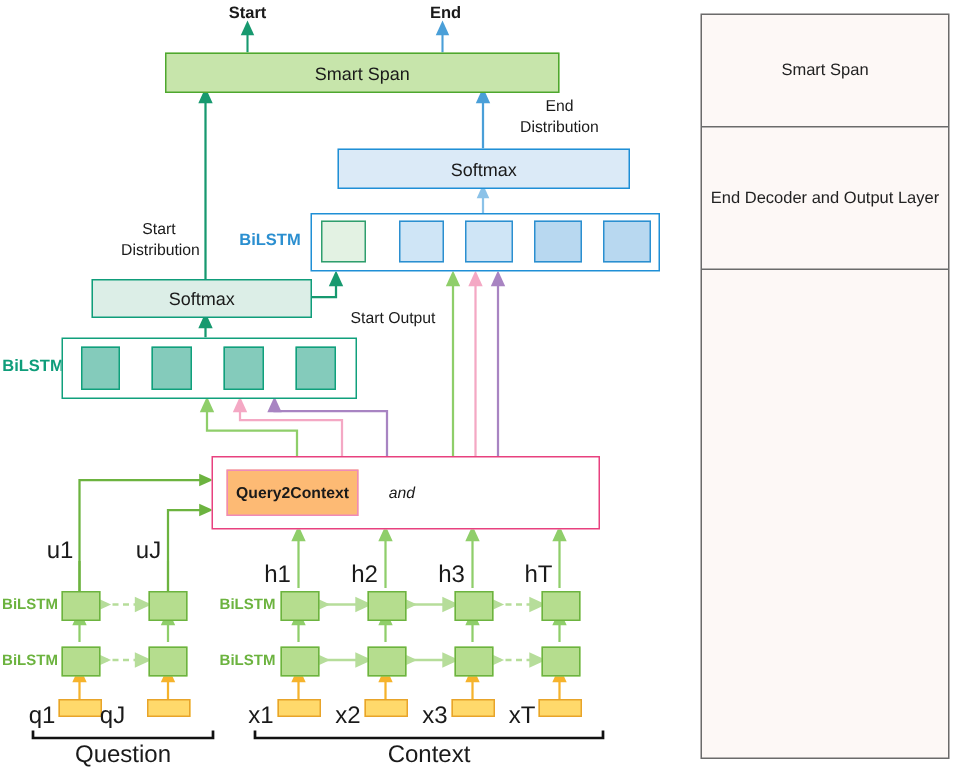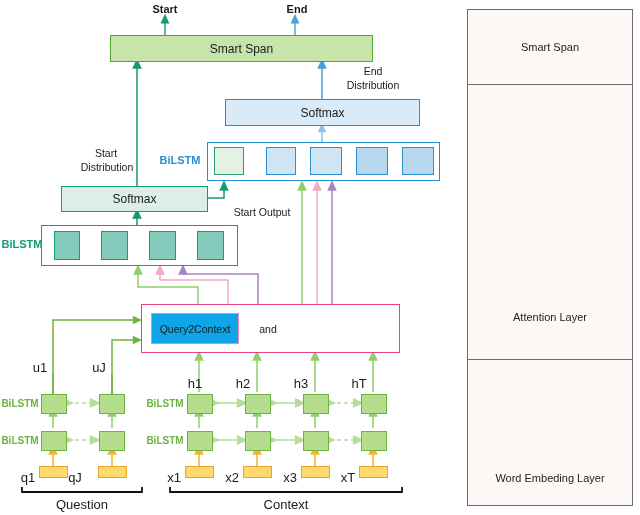--- a/index.html
+++ b/index.html
@@ -37,31 +37,31 @@
   
   .cell-blue{background:#b8d8f0;border:1.6px solid #2b8fd0;}
   .cell-blue-lt{background:#cfe5f6;border:1.6px solid #2b8fd0;}
   .cell-green-in-blue{background:#e3f2e3;border:1.8px solid #2f9e6e;}
   .cell-teal{background:#84cbbb;border:1.6px solid #10a07c;}
   .cell-green{background:#b5dd8e;border:1.6px solid #6cb33f;}
   .cell-yellow{background:#ffd96b;border:1.4px solid #e8a42a;}
 
   
   .attn-outer{background:#ffffff;border:1.6px solid #e8417f;}
-  .q2c{background:#0ea5e9;border:1.4px solid #ef8ab8;font-size:10.5px;}
+  .q2c{background:#fdba74;border:1.4px solid #ef8ab8;font-size:10.5px;font-weight:bold;}
   .c2q{background:#d5c2e2;border:1.4px solid #8e63ab;font-size:10.5px;}
 
   
   .t-bold{font-weight:bold;font-size:11px;}
   .t-plain{font-size:10.5px;}
   .t-bilstm-blue{font-size:11px;font-weight:bold;color:#2b8fd0;}
   .t-bilstm-teal{font-size:11px;font-weight:bold;color:#0f9d7a;}
   .t-bilstm-green{font-size:10px;font-weight:bold;color:#6cb33f;}
-  .t-small{font-size:13px;}
-  .t-and{font-size:10.5px;}
+  .t-small{font-size:16px;}
+  .t-and{font-size:10.5px;font-style:italic;}
 
   
   #panel{position:absolute;left:467px;top:9px;width:166px;height:497px;
          border:1.4px solid #6b6b6b;box-sizing:border-box;background:#fdf8f6;}
   .prow{position:absolute;left:0;width:100%;box-sizing:border-box;
         display:flex;align-items:center;justify-content:center;
         border-bottom:1.2px solid #6b6b6b;font-size:11px;color:#222;}
   .prow.last{border-bottom:none;}
 </style>
 </head>
@@ -222,21 +222,21 @@
   <div class="lbl t-bilstm-green" style="left:0px;top:433px;width:40px;height:14px;">BiLSTM</div>
   <div class="node cell-green" style="left:41px;top:431px;width:26px;height:20px;"></div>
   <div class="node cell-green" style="left:99px;top:431px;width:26px;height:20px;"></div>
 
   <div class="node cell-yellow" style="left:39px;top:466px;width:29px;height:12px;"></div>
   <div class="node cell-yellow" style="left:98px;top:466px;width:29px;height:12px;"></div>
   <div class="lbl t-small" style="left:18px;top:471px;width:20px;height:13px;">q1</div>
   <div class="lbl t-small" style="left:65px;top:471px;width:20px;height:13px;">qJ</div>
   <div class="lbl t-small" style="left:52px;top:497px;width:60px;height:14px;">Question</div>
 
-  <div class="lbl t-small" style="left:184px;top:377px;width:22px;height:13px;">h1</div>
+  <div class="lbl t-small" style="left:174px;top:377px;width:22px;height:13px;">h1</div>
   <div class="lbl t-small" style="left:232px;top:377px;width:22px;height:13px;">h2</div>
   <div class="lbl t-small" style="left:290px;top:377px;width:22px;height:13px;">h3</div>
   <div class="lbl t-small" style="left:348px;top:377px;width:22px;height:13px;">hT</div>
 
   <div class="lbl t-bilstm-green" style="left:145px;top:396px;width:40px;height:14px;">BiLSTM</div>
   <div class="node cell-green" style="left:187px;top:394px;width:26px;height:20px;"></div>
   <div class="node cell-green" style="left:245px;top:394px;width:26px;height:20px;"></div>
   <div class="node cell-green" style="left:303px;top:394px;width:26px;height:20px;"></div>
   <div class="node cell-green" style="left:361px;top:394px;width:26px;height:20px;"></div>
 
@@ -252,17 +252,16 @@
   <div class="node cell-yellow" style="left:359px;top:466px;width:29px;height:12px;"></div>
 
   <div class="lbl t-small" style="left:164px;top:471px;width:20px;height:13px;">x1</div>
   <div class="lbl t-small" style="left:222px;top:471px;width:20px;height:13px;">x2</div>
   <div class="lbl t-small" style="left:280px;top:471px;width:20px;height:13px;">x3</div>
   <div class="lbl t-small" style="left:338px;top:471px;width:20px;height:13px;">xT</div>
   <div class="lbl t-small" style="left:256px;top:497px;width:60px;height:14px;">Context</div>
 
   <div id="panel">
     <div class="prow" style="top:0px;height:75px;">Smart Span</div>
-    <div class="prow" style="top:265px;height:85px;">Attention Layer</div>
-    <div class="prow last" style="top:440px;height:55px;">Word Embeding Layer</div>
+    <div class="prow" style="top:75px;height:95px;">End Decoder and Output Layer</div>
   </div>
 
 </div>
 
 </body></html>

